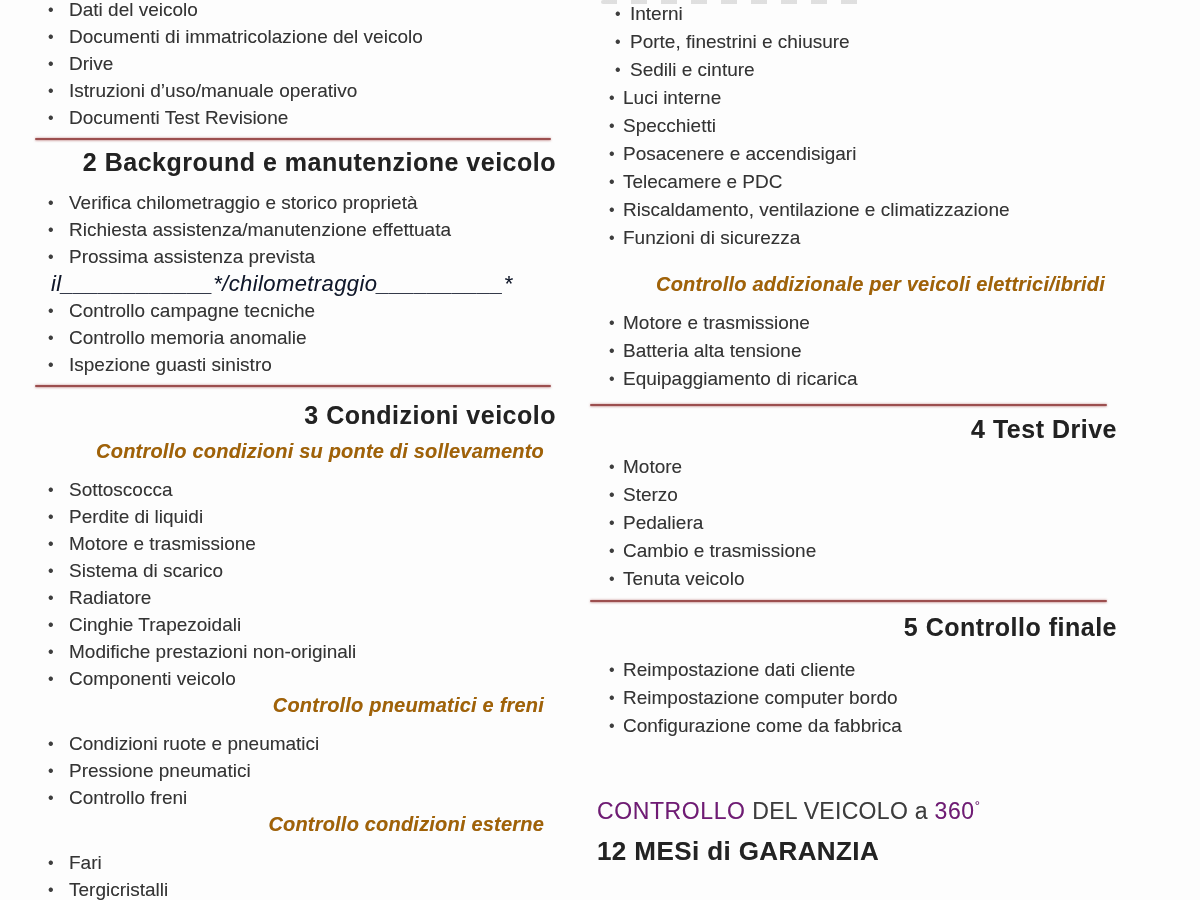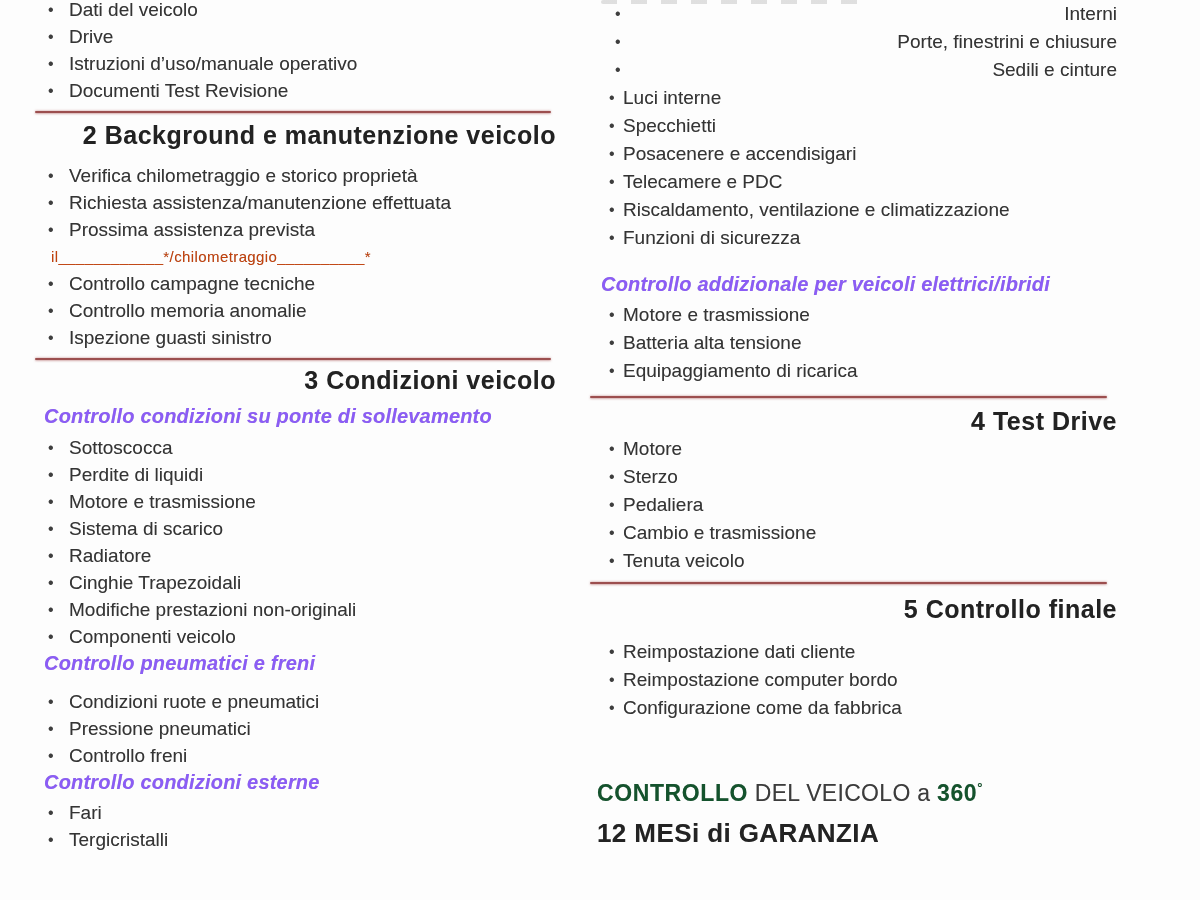--- a/index.html
+++ b/index.html
@@ -19,66 +19,67 @@
 
   ul.blist { list-style:none; margin:0; padding:0; font-size:19px; line-height:27px; }
   .col-right ul.blist { line-height:28px; }
   ul.blist li { position:relative; padding-left:29px; }
   ul.blist li::before {
     content:"•"; position:absolute; left:8px; top:0;
     font-size:16px; color:#3e3e3e;
   }
   .col-right ul.blist li { padding-left:26px; }
   .col-right ul.blist li::before { left:12px; }
-  .col-right ul.interior li:nth-child(-n+3) { padding-left:33px;text-align:right; }
+  .col-right ul.interior li:nth-child(-n+3) { padding-left:33px; }
   .col-right ul.interior li:nth-child(-n+3)::before { left:18px; }
 
   h2 {
     margin:0; font-size:25px; line-height:27px;
     font-weight:bold; color:#222; letter-spacing:0.5px;text-align:right;
   }
   h3 {
-    margin:4px; font-size:20px; line-height:25px;
-    font-weight:bold; font-style:italic; color:#8b5cf6; letter-spacing:0.2px;
+    margin:12px; font-size:20px; line-height:25px;
+    font-weight:bold; font-style:italic; color:#a16207; letter-spacing:0.2px;text-align:right;
   }
   .divider {
     height:2px; margin-left:-5px; width:516px;
     background:#9c4f4f; border-radius:2px;
     box-shadow:0 1px 2px rgba(170,90,90,.5), 0 -1px 2px rgba(190,120,120,.35);
   }
   .col-right .divider { width:517px; margin-left:-7px; }
 
   .fill-line {
-    padding-left:11px; font-size:15px; line-height:27px;
-    letter-spacing:0.4px; color:#c2410c;
+    padding-left:11px; font-size:22px; line-height:27px;
+    letter-spacing:0.4px; color:#0f172a;font-style:italic;
   }
 
   .remnant {
     position:absolute; top:0; left:4px; width:260px; height:4px;
     opacity:.3; border-radius:2px;
     background:repeating-linear-gradient(90deg,#9a9a9a 0 16px, transparent 16px 30px);
   }
 
   .footer-line1 { margin-top:52px; font-size:23px; line-height:28px; color:#2d2d2d; white-space:pre; }
-  .footer-line1 .fb { font-weight:bold; letter-spacing:0.6px; color:#14532d; }
+  .footer-line1 .fb { font-weight:normal; letter-spacing:0.6px; color:#701a75; }
   .footer-line1 .fm { color:#3c3c3c; letter-spacing:0.3px; }
   .footer-line1 sup { font-size:13px; vertical-align:super; }
   .footer-line2 {
     margin-top:10px; font-size:26px; line-height:32px;
     font-weight:bold; letter-spacing:0.4px; color:#232323;
   }
 </style>
 </head>
 <body>
 
 <div class="page">
 
   <div class="col col-left">
     <ul class="blist" style="margin-top:-4px">
         <li>Dati del veicolo</li>
+        <li>Documenti di immatricolazione del veicolo</li>
         <li>Drive</li>
         <li>Istruzioni d’uso/manuale operativo</li>
         <li>Documenti Test Revisione</li>
       </ul>
 
     <div class="divider" style="margin-top:7px"></div>
 
     <h2 style="margin-top:9px">2 Background e manutenzione veicolo</h2>
 
     <ul class="blist" style="margin-top:13px">
@@ -88,21 +89,21 @@
       </ul>
     <div class="fill-line">il____________*/chilometraggio__________*</div>
     <ul class="blist">
         <li>Controllo campagne tecniche</li>
         <li>Controllo memoria anomalie</li>
         <li>Ispezione guasti sinistro</li>
       </ul>
 
     <div class="divider" style="margin-top:7px"></div>
 
-    <h2 style="margin-top:7px">3 Condizioni veicolo</h2>
+    <h2 style="margin-top:15px">3 Condizioni veicolo</h2>
     <h3 style="margin-top:10px">Controllo condizioni su ponte di sollevamento</h3>
     <ul class="blist" style="margin-top:5px">
         <li>Sottoscocca</li>
         <li>Perdite di liquidi</li>
         <li>Motore e trasmissione</li>
         <li>Sistema di scarico</li>
         <li>Radiatore</li>
         <li>Cinghie Trapezoidali</li>
         <li>Modifiche prestazioni non-originali</li>
         <li>Componenti veicolo</li>
@@ -140,21 +141,21 @@
     <h3 style="margin-top:20px">Controllo addizionale per veicoli elettrici/ibridi</h3>
     <ul class="blist" style="margin-top:2px">
         <li>Motore e trasmissione</li>
         <li>Batteria alta tensione</li>
         <li>Equipaggiamento di ricarica</li>
       </ul>
 
     <div class="divider" style="margin-top:11px"></div>
 
     <h2 style="margin-top:10px">4 Test Drive</h2>
-    <ul class="blist" style="">
+    <ul class="blist" style="margin-top:10px">
         <li>Motore</li>
         <li>Sterzo</li>
         <li>Pedaliera</li>
         <li>Cambio e trasmissione</li>
         <li>Tenuta veicolo</li>
       </ul>
 
     <div class="divider" style="margin-top:7px"></div>
 
     <h2 style="margin-top:12px">5 Controllo finale</h2>

